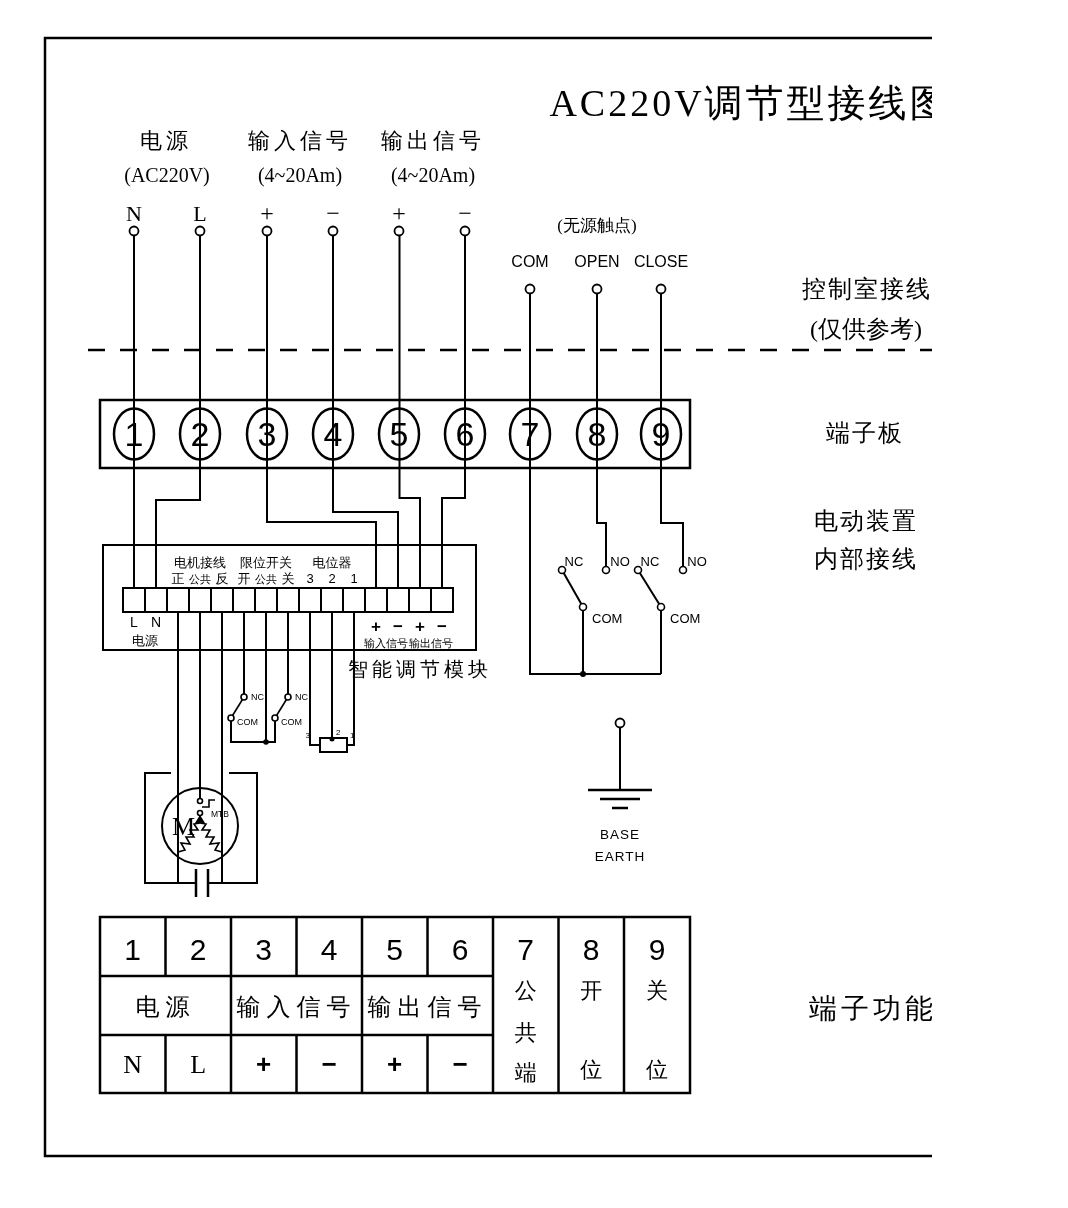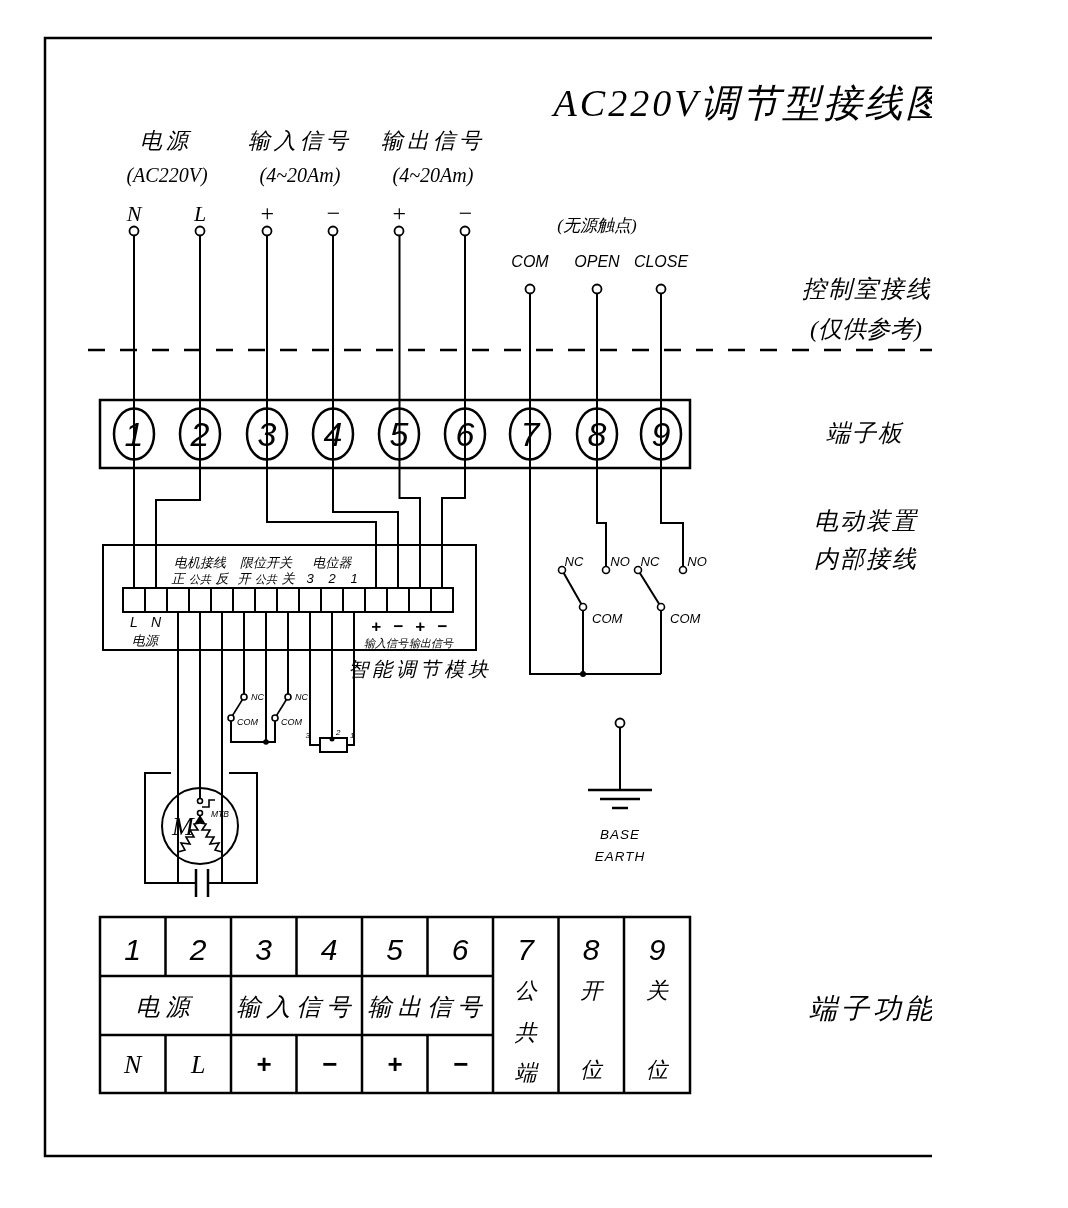--- a/index.html
+++ b/index.html
@@ -1,16 +1,16 @@
 <!DOCTYPE html>
 <html><head>
 <meta charset="utf-8">
 <style>
   html,body{margin:0;padding:0;background:#fff;}
-  .page{position:relative;width:932px;height:1208px;background:#fff;overflow:hidden;font-style:italic;}
+  .page{position:relative;width:932px;height:1208px;background:#fff;overflow:hidden;}
   svg{position:absolute;left:0;top:0;}
   text{fill:#000;}
   .serif{font-family:"Liberation Serif","DejaVu Serif",serif;}
   .sans{font-family:"Liberation Sans","DejaVu Sans",sans-serif;}
   .mid{text-anchor:middle;}
   .wire{stroke:#000;stroke-width:2;fill:none;}
   .wire25{stroke:#000;stroke-width:2.5;fill:none;}
   .box{stroke:#000;stroke-width:2.5;fill:none;}
   .thin{stroke:#000;stroke-width:1.6;fill:none;}
   .term{stroke:#000;stroke-width:1.8;fill:#fff;}

